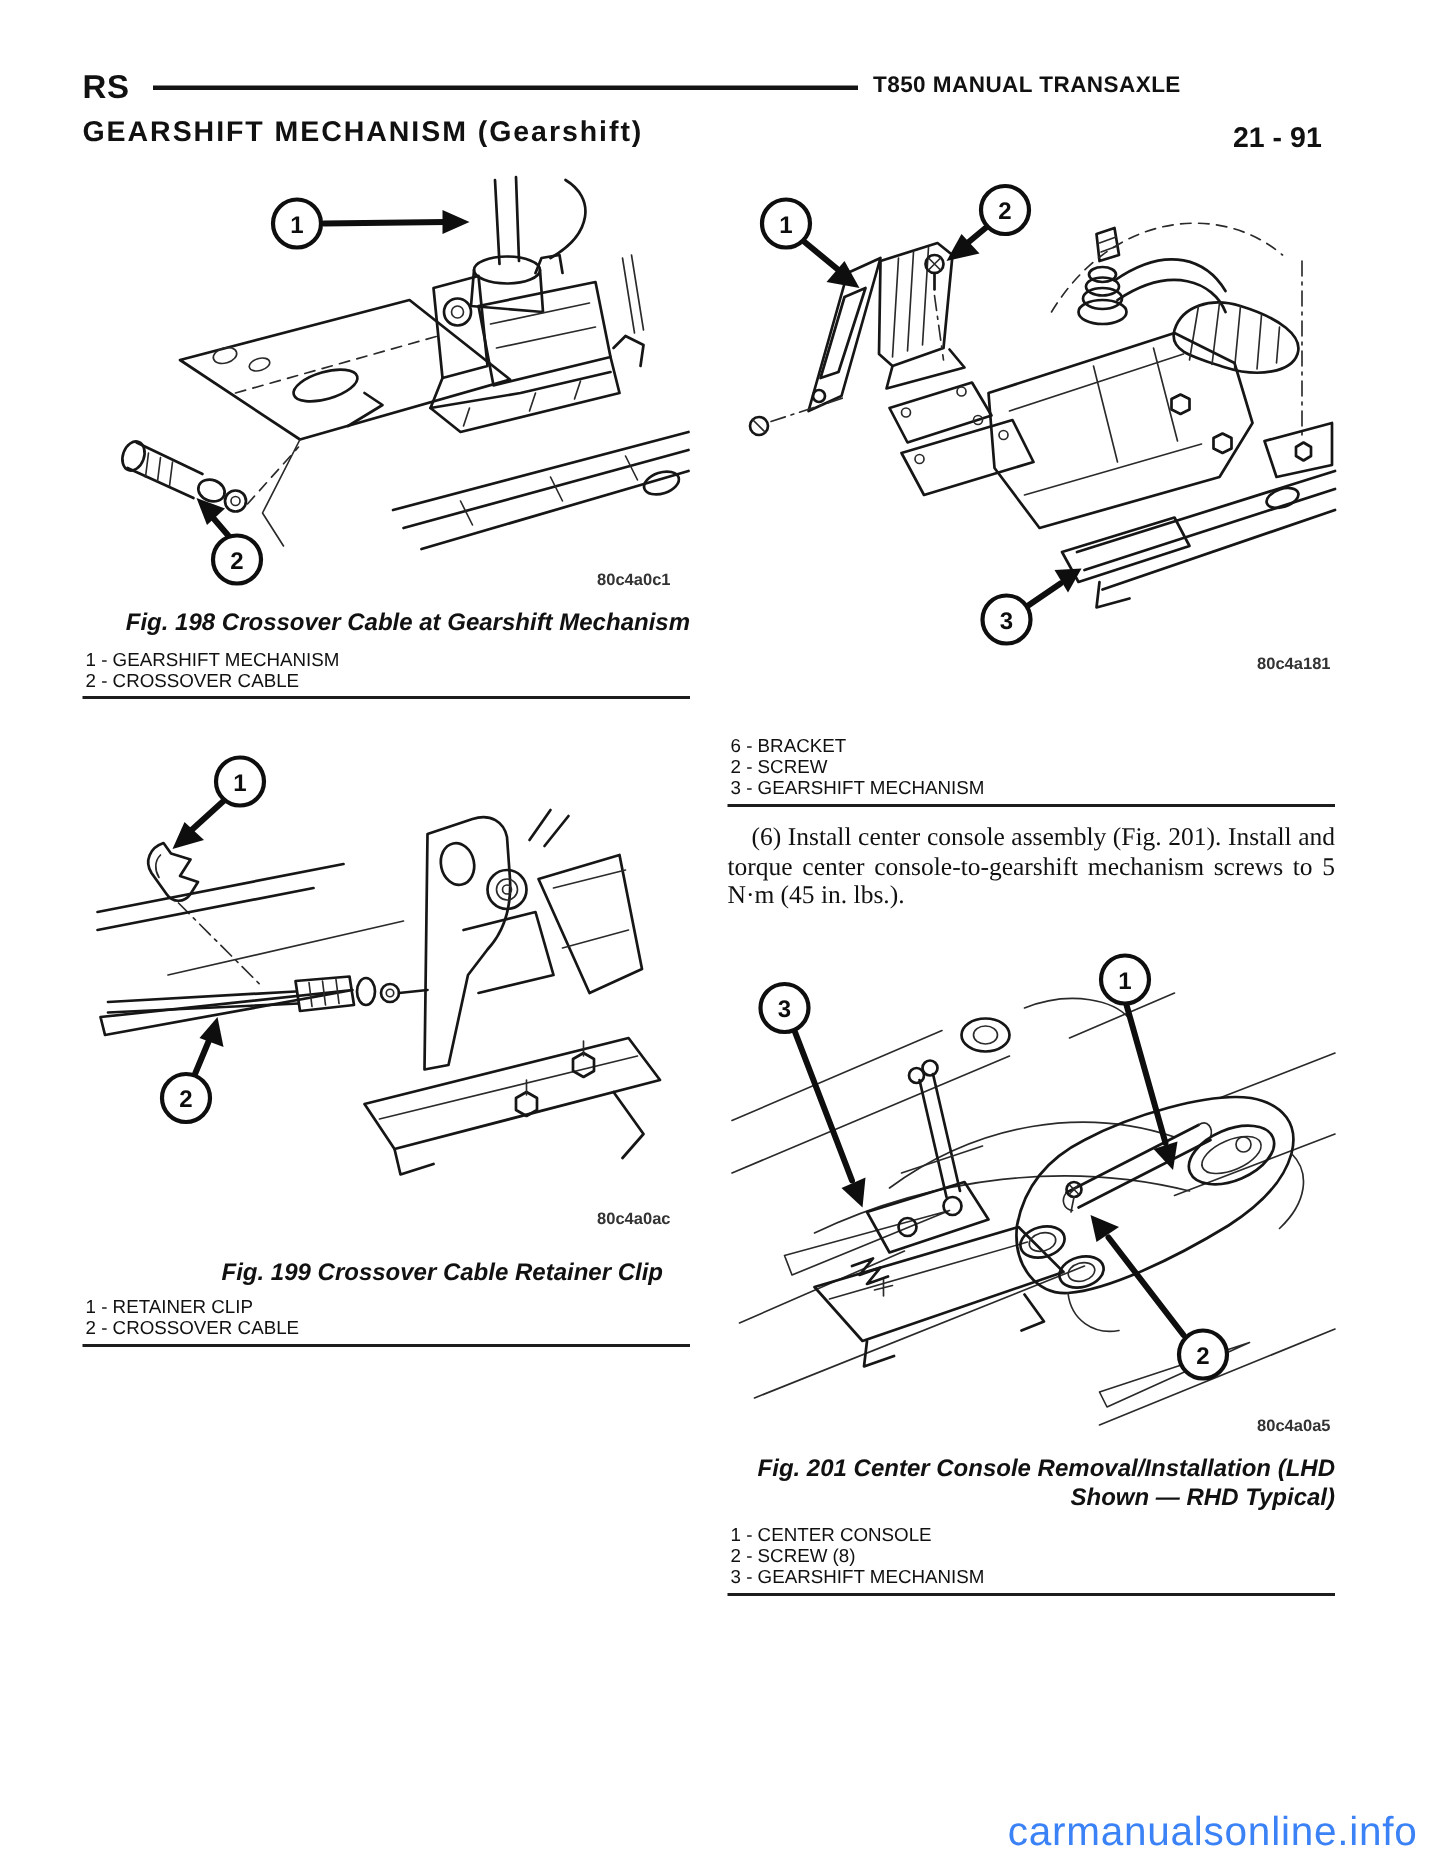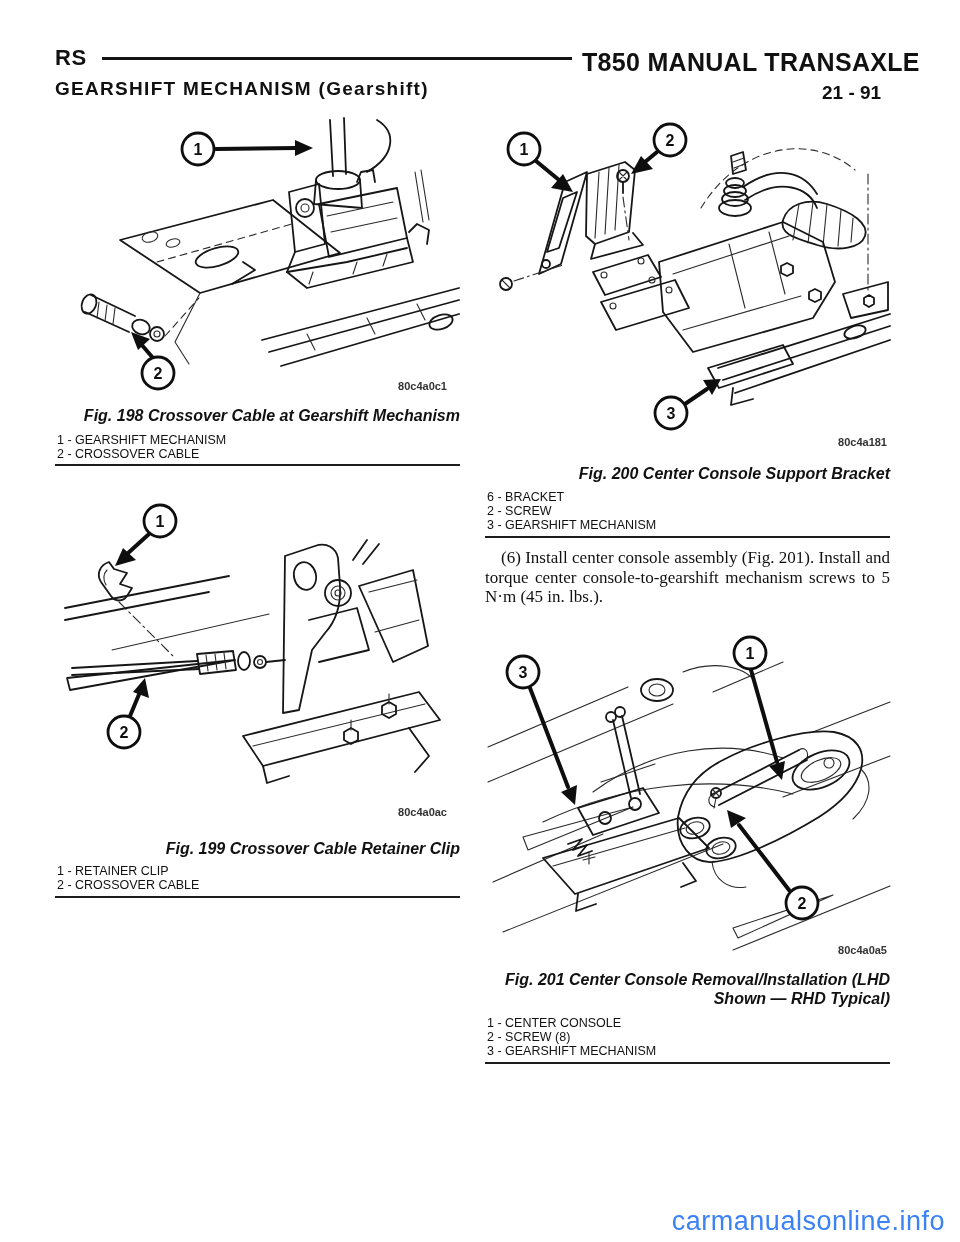--- a/index.html
+++ b/index.html
@@ -1,21 +1,21 @@
 <!DOCTYPE html>
 <html><head>
 <meta charset="utf-8">
 <style>
   html,body{margin:0;padding:0;background:#fff;}
   .page{position:relative;width:960px;height:1242px;background:#ffffff;overflow:hidden;
         font-family:"Liberation Sans",sans-serif;color:#111;}
   
   .hdr-model{position:absolute;left:55px;top:45px;font-size:22px;font-weight:bold;letter-spacing:.5px;}
   .hdr-rule{position:absolute;left:102px;top:57px;width:470px;height:3px;background:#141414;}
-  .hdr-title{position:absolute;left:582px;top:48px;font-size:25px;font-weight:bold;letter-spacing:.3px;}
+  .hdr-title{position:absolute;left:582px;top:48px;font-size:15px;font-weight:bold;letter-spacing:.3px;}
   .hdr-page{position:absolute;left:822px;top:48px;font-size:19px;font-weight:bold;margin-top:34px;}
   .section-title{position:absolute;left:55px;top:78px;font-size:19px;font-weight:bold;letter-spacing:1.3px;}
   
   .fig-caption{position:absolute;width:405px;text-align:right;font-size:16px;font-weight:bold;
                font-style:italic;line-height:19px;}
   .legend{position:absolute;font-size:12.5px;line-height:14px;}
   .legend div{white-space:nowrap;}
   .col-rule{position:absolute;width:405px;height:2px;background:#1d1d1d;}
   .body-text{position:absolute;width:405px;font-family:"Liberation Serif",serif;font-size:17px;
              line-height:19.5px;text-align:justify;}
@@ -143,21 +143,21 @@
     <circle class="co-circle" cx="103" cy="21" r="16"></circle>
     <text class="co-num" x="103" y="27">1</text>
 
     <path class="co-line" d="M73 216 L83 192"></path>
     <polygon class="co-head" points="88,178 76,192 92,198"></polygon>
     <circle class="co-circle" cx="67" cy="232" r="16"></circle>
     <text class="co-num" x="67" y="238">2</text>
     <text class="fig-code" x="390" y="316">80c4a0ac</text>
   </svg>
 
-  <div class="fig-caption" style="left:55px;top:839px">Fig. 199 Crossover Cable Retainer Clip</div>
+  <div class="fig-caption" style="left:37px;top:839px">Fig. 199 Crossover Cable Retainer Clip</div>
   <div class="legend" style="left:57px;top:864px">
     <div>1 - RETAINER CLIP</div>
     <div>2 - CROSSOVER CABLE</div>
   </div>
   <div class="col-rule" style="left:55px;top:896px"></div>
 
 
   <svg style="left:483px;top:112px" width="410" height="340" viewBox="0 0 410 340">
 
     <path class="ln" d="M82 70 L104 60 L78 152 L56 162 Z"></path>
@@ -219,21 +219,20 @@
     <circle class="co-circle" cx="187" cy="28" r="16"></circle>
     <text class="co-num" x="187" y="34">2</text>
 
     <path class="co-line" d="M202 292 L224 277"></path>
     <polygon class="co-head" points="238,267 220,268 229,283"></polygon>
     <circle class="co-circle" cx="188" cy="301" r="16"></circle>
     <text class="co-num" x="188" y="307">3</text>
     <text class="fig-code" x="404" y="334">80c4a181</text>
   </svg>
 
-  <div class="fig-caption" style="left:485px;top:464px">Fig. 200 Center Console Support Bracket</div>
   <div class="legend" style="left:487px;top:490px">
     <div>6 - BRACKET</div>
     <div>2 - SCREW</div>
     <div>3 - GEARSHIFT MECHANISM</div>
   </div>
   <div class="col-rule" style="left:485px;top:536px"></div>
 
   <div class="body-text" style="left:485px;top:548px">
     <p>(6) Install center console assembly (Fig. 201). Install and torque center console-to-gearshift mechanism screws to 5 N·m (45 in. lbs.).</p>
   </div>

